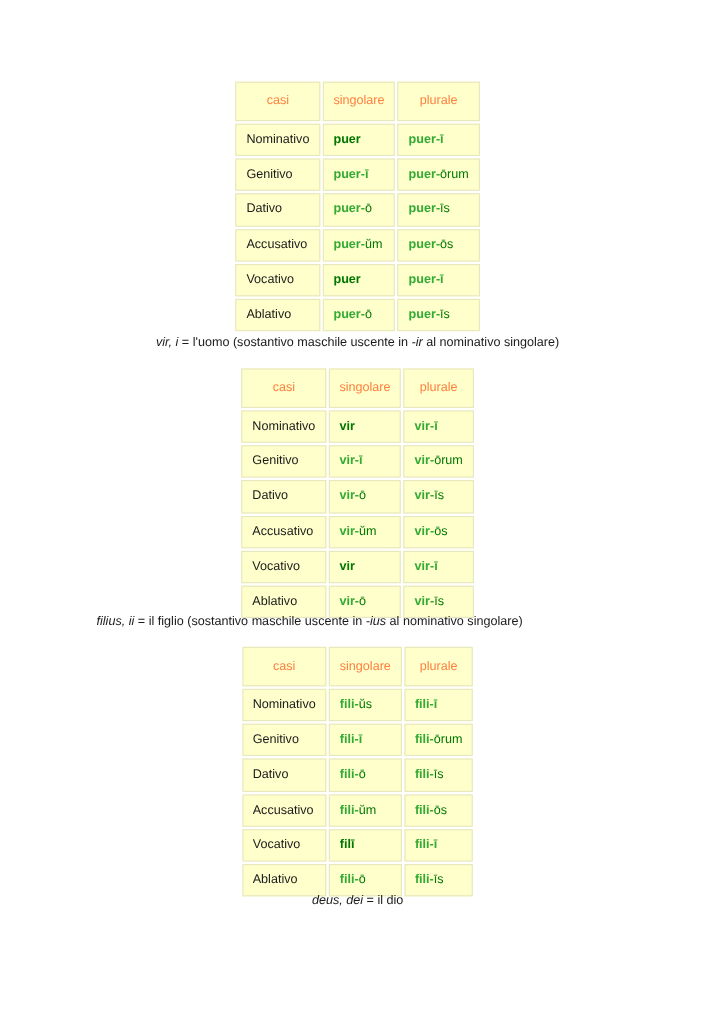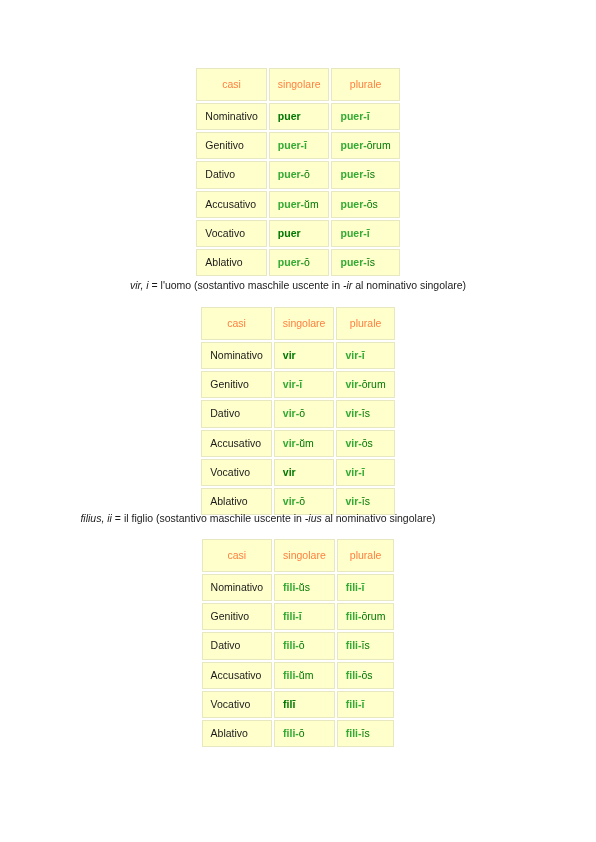--- a/index.html
+++ b/index.html
@@ -226,14 +226,17 @@
         </tr>
         <tr>
           <td class="case-cell">Ablativo</td>
           <td class="form-cell"><span class="stem">fili-</span><span class="ending">ō</span></td>
           <td class="form-cell"><span class="stem">fili-</span><span class="ending">īs</span></td>
         </tr>
       </tbody>
     </table>
   </div>
 
+  <div class="cap3">
+    <span class="caption"><span class="lemma">deus, dei</span><span> = il dio</span></span>
+  </div>
 
 </div>
 
 </body></html>

